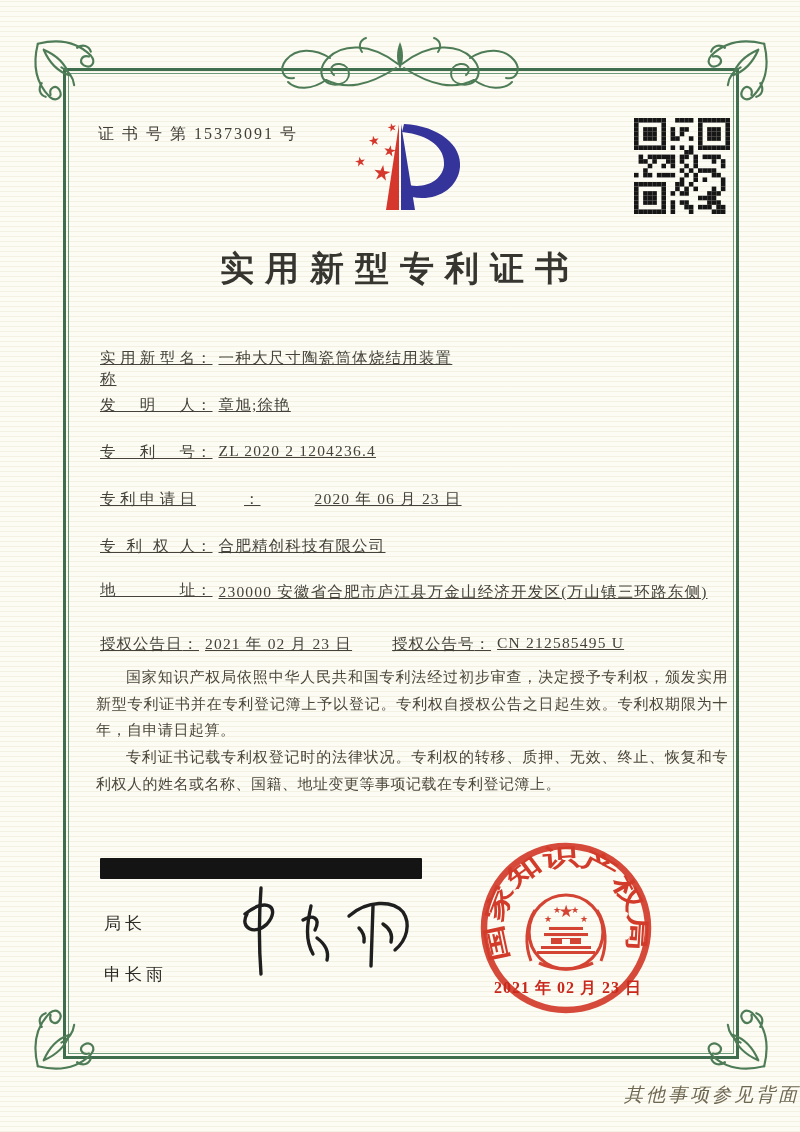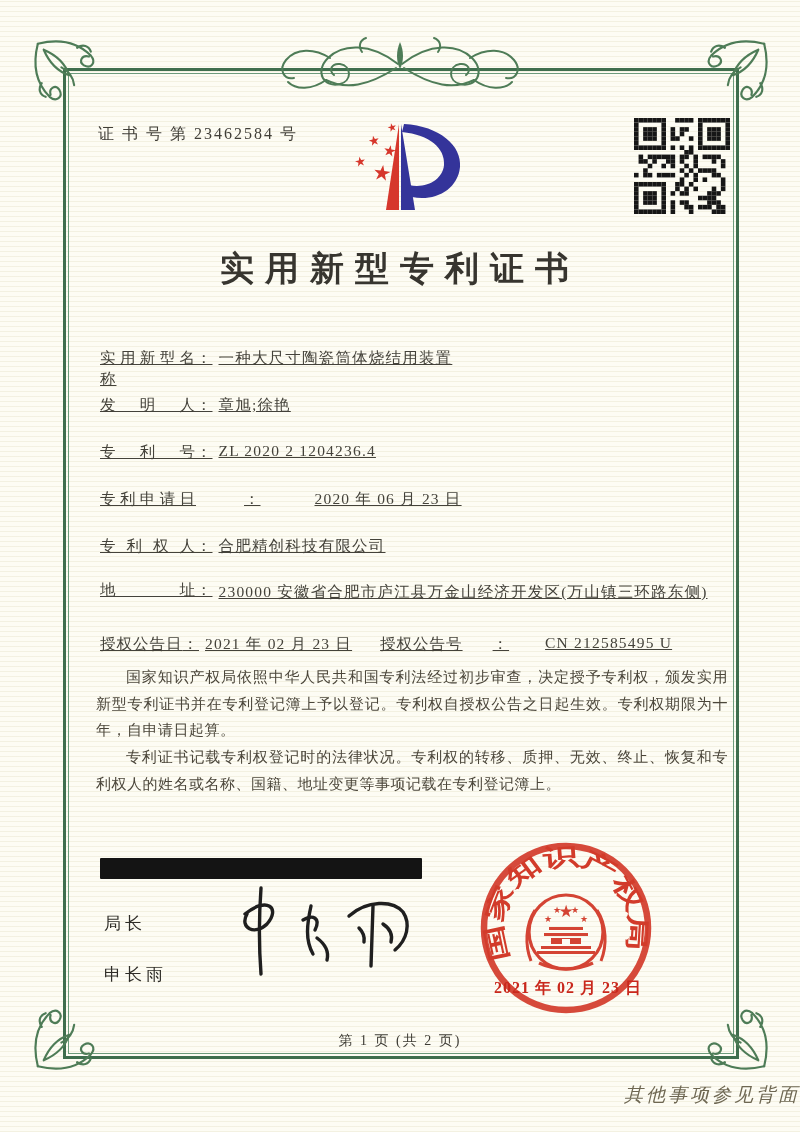--- a/index.html
+++ b/index.html
@@ -26,21 +26,21 @@
   .f-value { letter-spacing:1.2px; }
   .row-name   { top:10px; }
   .row-inv    { top:57px; }
   .row-pno    { top:104px; }
   .row-fdate  { top:151px;gap:48px; }
   .row-patee  { top:198px; }
   .row-addr   { top:242px; }
   .row-addr .f-value { width:500px; line-height:1.55; }
   .row-grant  { top:296px; width:614px; }
   .grant-pair { display:flex; }
-  .grant-pair.second { margin-left:28px;gap:30px; }
+  .grant-pair.second { margin-left:40px; }
   .g-label { letter-spacing:1px; }
   .paragraphs { position:absolute; left:96px; top:664px; width:632px; font-size:15px;
                 line-height:1.78; color:#4b463a; text-align:justify; letter-spacing:0.5px; }
   .paragraphs p { text-indent:2em; }
   .redaction-bar { position:absolute; left:100px; top:858px; width:322px; height:21px; background:#141414; border-radius:1px; }
   .director { position:absolute; left:104px; top:912px; font-size:17px; letter-spacing:4px; color:#2e2c27; }
   .director div { margin-bottom:28px; }
   .signature { position:absolute; left:215px; top:876px; width:205px; height:108px; }
   .seal { position:absolute; left:477px; top:839px; width:178px; height:178px; }
   .seal-date { position:absolute; left:468px; top:978px; width:200px; text-align:center;
@@ -103,21 +103,21 @@
         <path d="M146,34 C118,52 96,56 76,46"></path>
         <path d="M80,24 C64,14 46,14 36,26 C28,36 34,46 44,44"></path>
         <path d="M76,46 C62,56 46,56 38,48"></path>
         <path d="M112,18 C108,12 110,6 116,4"></path>
       </g>
       <use href="#halfScroll" transform="translate(300,0) scale(-1,1)"></use>
       <path d="M150,8 C146,17 146,27 150,35 C154,27 154,17 150,8" fill="#4e7c57" stroke="none"></path>
     </g>
   </svg>
 
-  <div class="cert-no">证 书 号 第 23462584 号</div>
+  <div class="cert-no">证 书 号 第 15373091 号</div>
 
   <svg class="logo" viewBox="0 0 132 118">
     <polygon points="61,14 48,100 61,100" fill="#d6372c"></polygon>
     <polygon points="63,14 63,100 77,100" fill="#34349a"></polygon>
     <path d="M66,14 C102,16 124,36 122,57 C120,80 96,92 74,87 C67,85 66,79 71,75 C89,79 105,69 106,55 C107,38 92,25 64,22 Z" fill="#34349a"></path>
     <g fill="#d6372c" font-family="'DejaVu Sans',sans-serif" text-anchor="middle">
       <text x="55" y="21" font-size="11" transform="rotate(-15 55 21)">★</text>
       <text x="37" y="35" font-size="13" transform="rotate(-12 37 35)">★</text>
       <text x="51" y="46" font-size="15" transform="rotate(10 51 46)">★</text>
       <text x="23" y="56" font-size="13" transform="rotate(-10 23 56)">★</text>
@@ -430,17 +430,16 @@
       <rect x="60" y="112" width="58" height="3"></rect>
       <rect x="85" y="100" width="8" height="5" fill="#fdfcf4"></rect>
       <path d="M54,122 C48,107 48,86 58,71" fill="none" stroke="#d23b2a" stroke-width="3"></path>
       <path d="M124,122 C130,107 130,86 120,71" fill="none" stroke="#d23b2a" stroke-width="3"></path>
       <path d="M62,124 C79,132 99,132 116,124" fill="none" stroke="#d23b2a" stroke-width="3.4"></path>
     </g>
   </svg>
 
   <div class="seal-date">2021 年 02 月 23 日</div>
 
-  <div class="page-info">第 1 页 (共 2 页)</div>
 
   <div class="back-note">其他事项参见背面</div>
 
 </div>
 
 </body></html>

